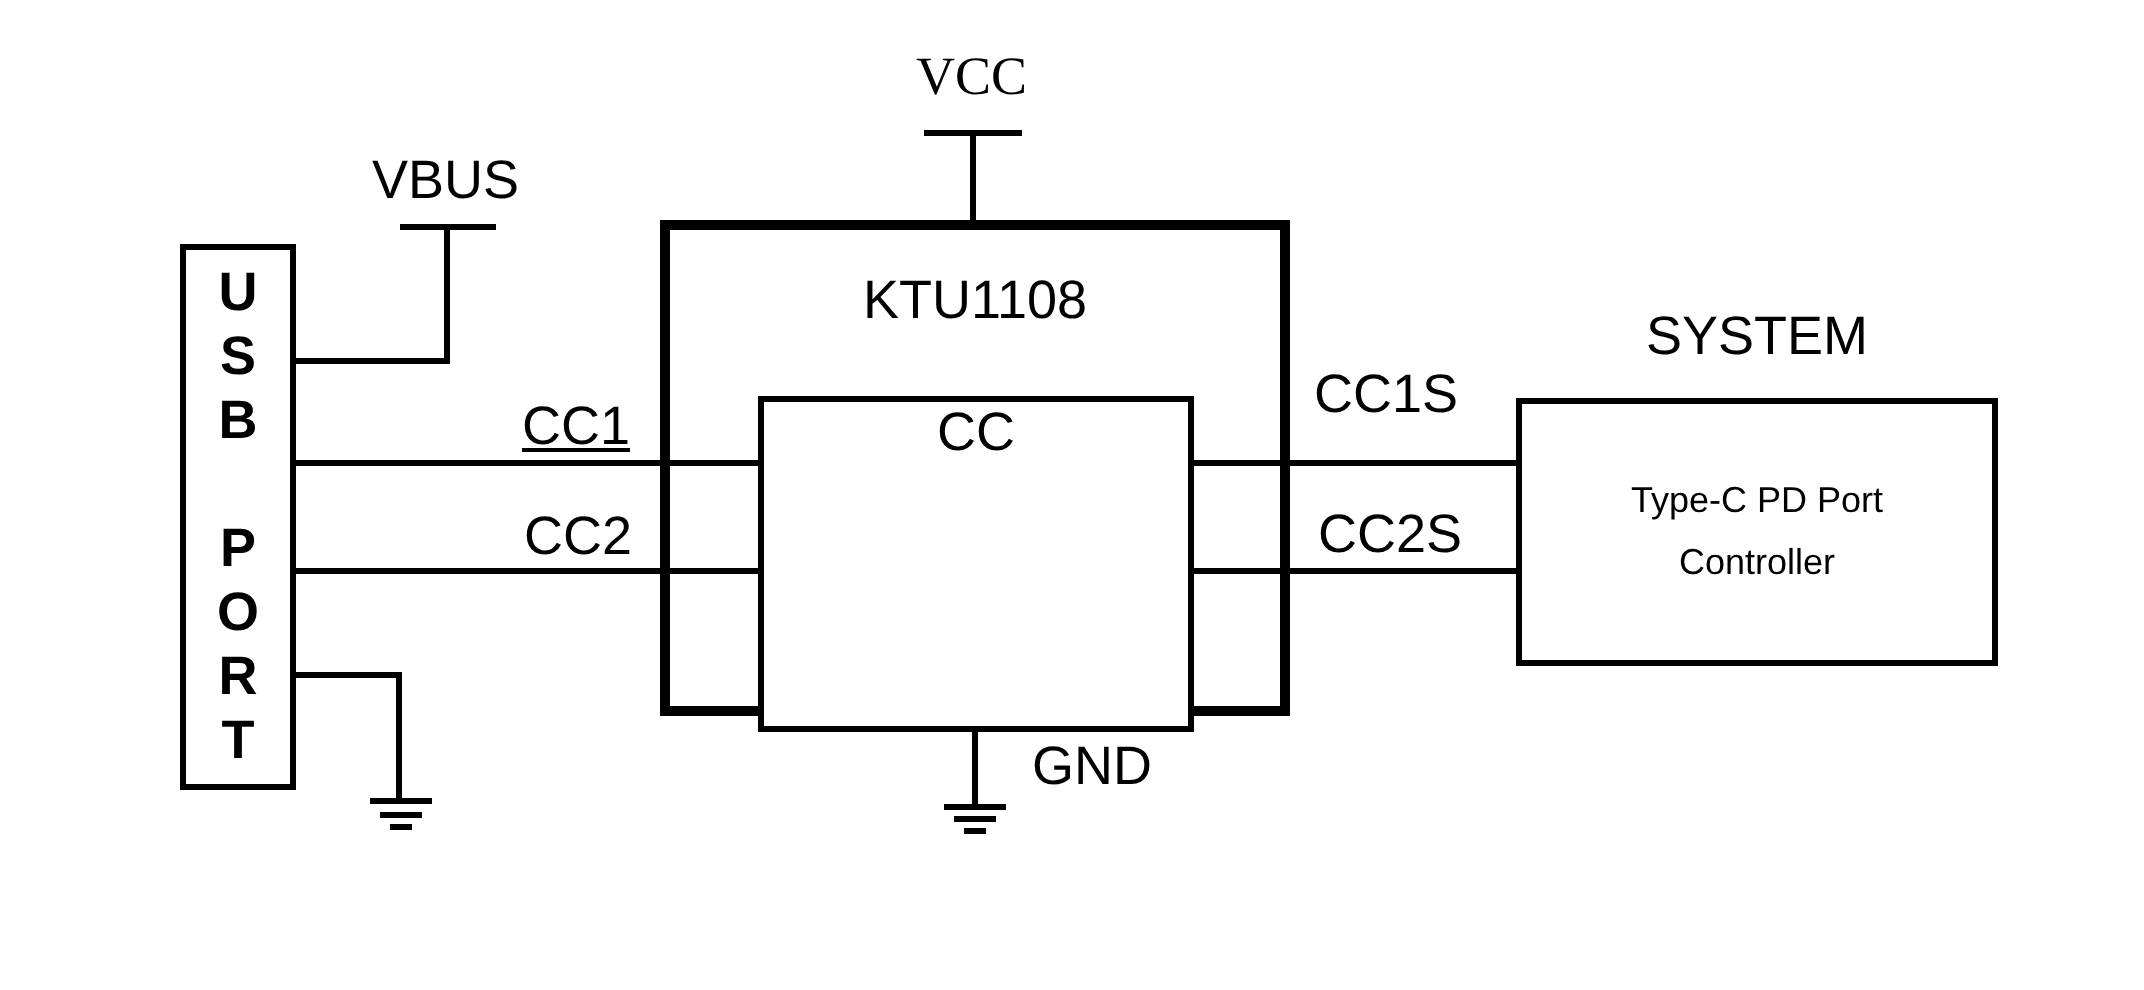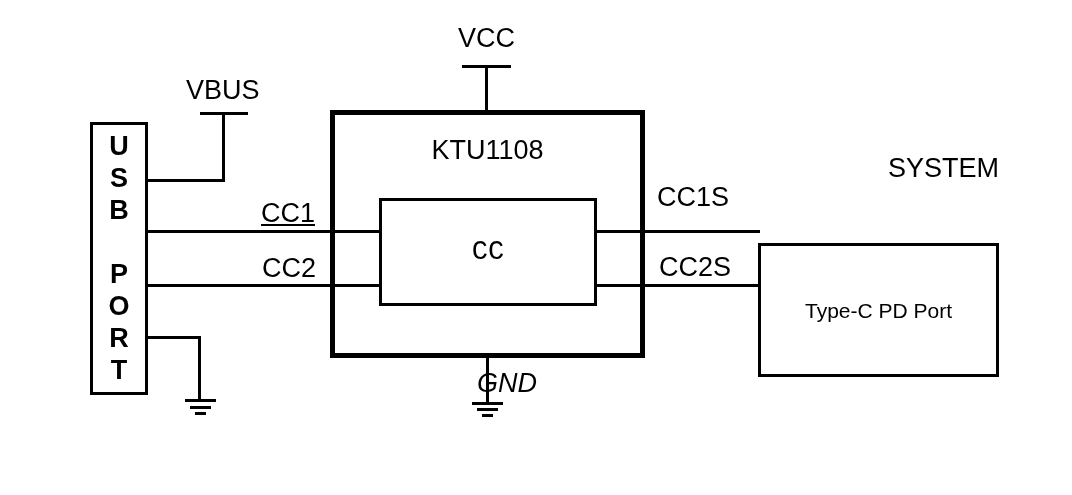--- a/index.html
+++ b/index.html
@@ -47,42 +47,39 @@
     font-weight: bold;
     line-height: 32px;
   }
   .usb-gap { height: 32px; }
   .ktu-box {
     left: 330px; top: 110px; width: 315px; height: 248px;
     border-width: 5px;
     background: transparent;
   }
   .switches-box {
-    left: 379px; top: 198px; width: 218px; height: 108px;
+    left: 379px; top: 198px; width: 218px; height: 168px;
     background: #ffffff;
     display: flex;
     flex-direction: column;
     align-items: center;
-    justify-content: center;
     text-align: center;
     font-size: 27px;
     line-height: 31px;
-    font-family: Liberation Mono, monospace;
   }
   .controller-box {
     left: 758px; top: 199px; width: 241px; height: 134px;
     background: #ffffff;
     display: flex;
     flex-direction: column;
     align-items: center;
     justify-content: center;
     text-align: center;
-    font-size: 21px;
+    font-size: 18px;
     line-height: 31px;
-    margin-top: 44px;
   }
   .gnd-sym-line { position: absolute; background: #000000; height: 3px; }
 </style>
 </head>
 <body>
 
 <div class="canvas">
 
   <div class="wire" style="left:148px; top:230px; width:232px; height:3px;"></div>
   <div class="wire" style="left:148px; top:284px; width:232px; height:3px;"></div>
@@ -126,26 +123,27 @@
     <span class="usb-letter">T</span>
   </div>
 
   <div class="box ktu-box"></div>
   <div class="label bold centered" style="left:330px; top:135px; width:315px;">KTU1108</div>
 
   <div class="box switches-box">
     <div>CC</div>
   </div>
 
-  <div class="label centered" style="left:758px; top:153px; width:241px;text-align:right;">SYSTEM</div>
+  <div class="label centered" style="left:758px; top:153px; width:241px;">SYSTEM</div>
   <div class="box controller-box">
     <div>Type-C PD Port</div>
+    <div>Controller</div>
   </div>
 
-  <div class="label" style="left:458px; top:23px;">VCC</div>
+  <div class="label" style="left:458px; top:23px;font-family:Liberation Serif, serif;">VCC</div>
   <div class="label" style="left:186px; top:75px;">VBUS</div>
   <div class="label" style="left:261px; top:198px;text-decoration:underline;">CC1</div>
   <div class="label" style="left:262px; top:253px;">CC2</div>
   <div class="label" style="left:657px; top:182px;">CC1S</div>
   <div class="label" style="left:659px; top:252px;">CC2S</div>
-  <div class="label" style="left:477px; top:368px;font-style:italic;">GND</div>
+  <div class="label" style="left:516px; top:368px;">GND</div>
 
 </div>
 
 </body></html>

